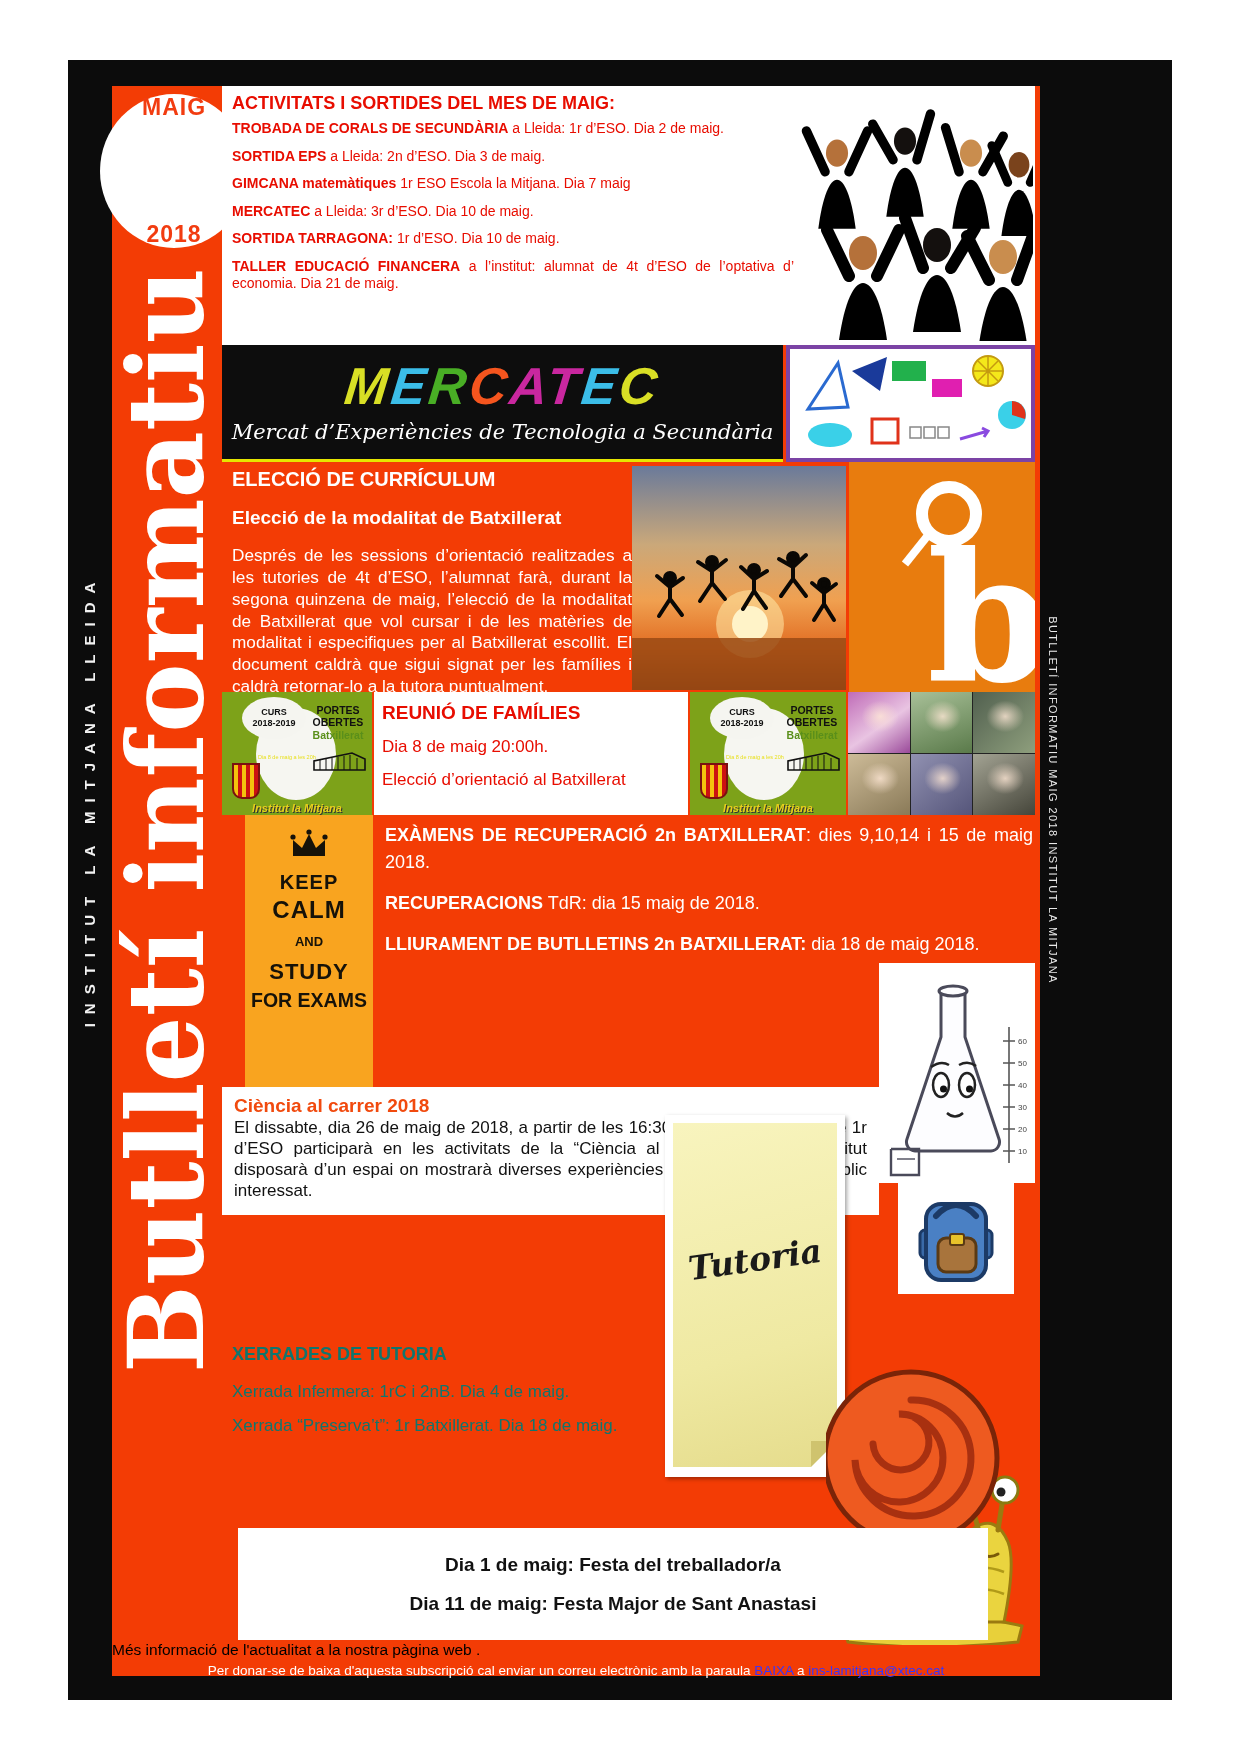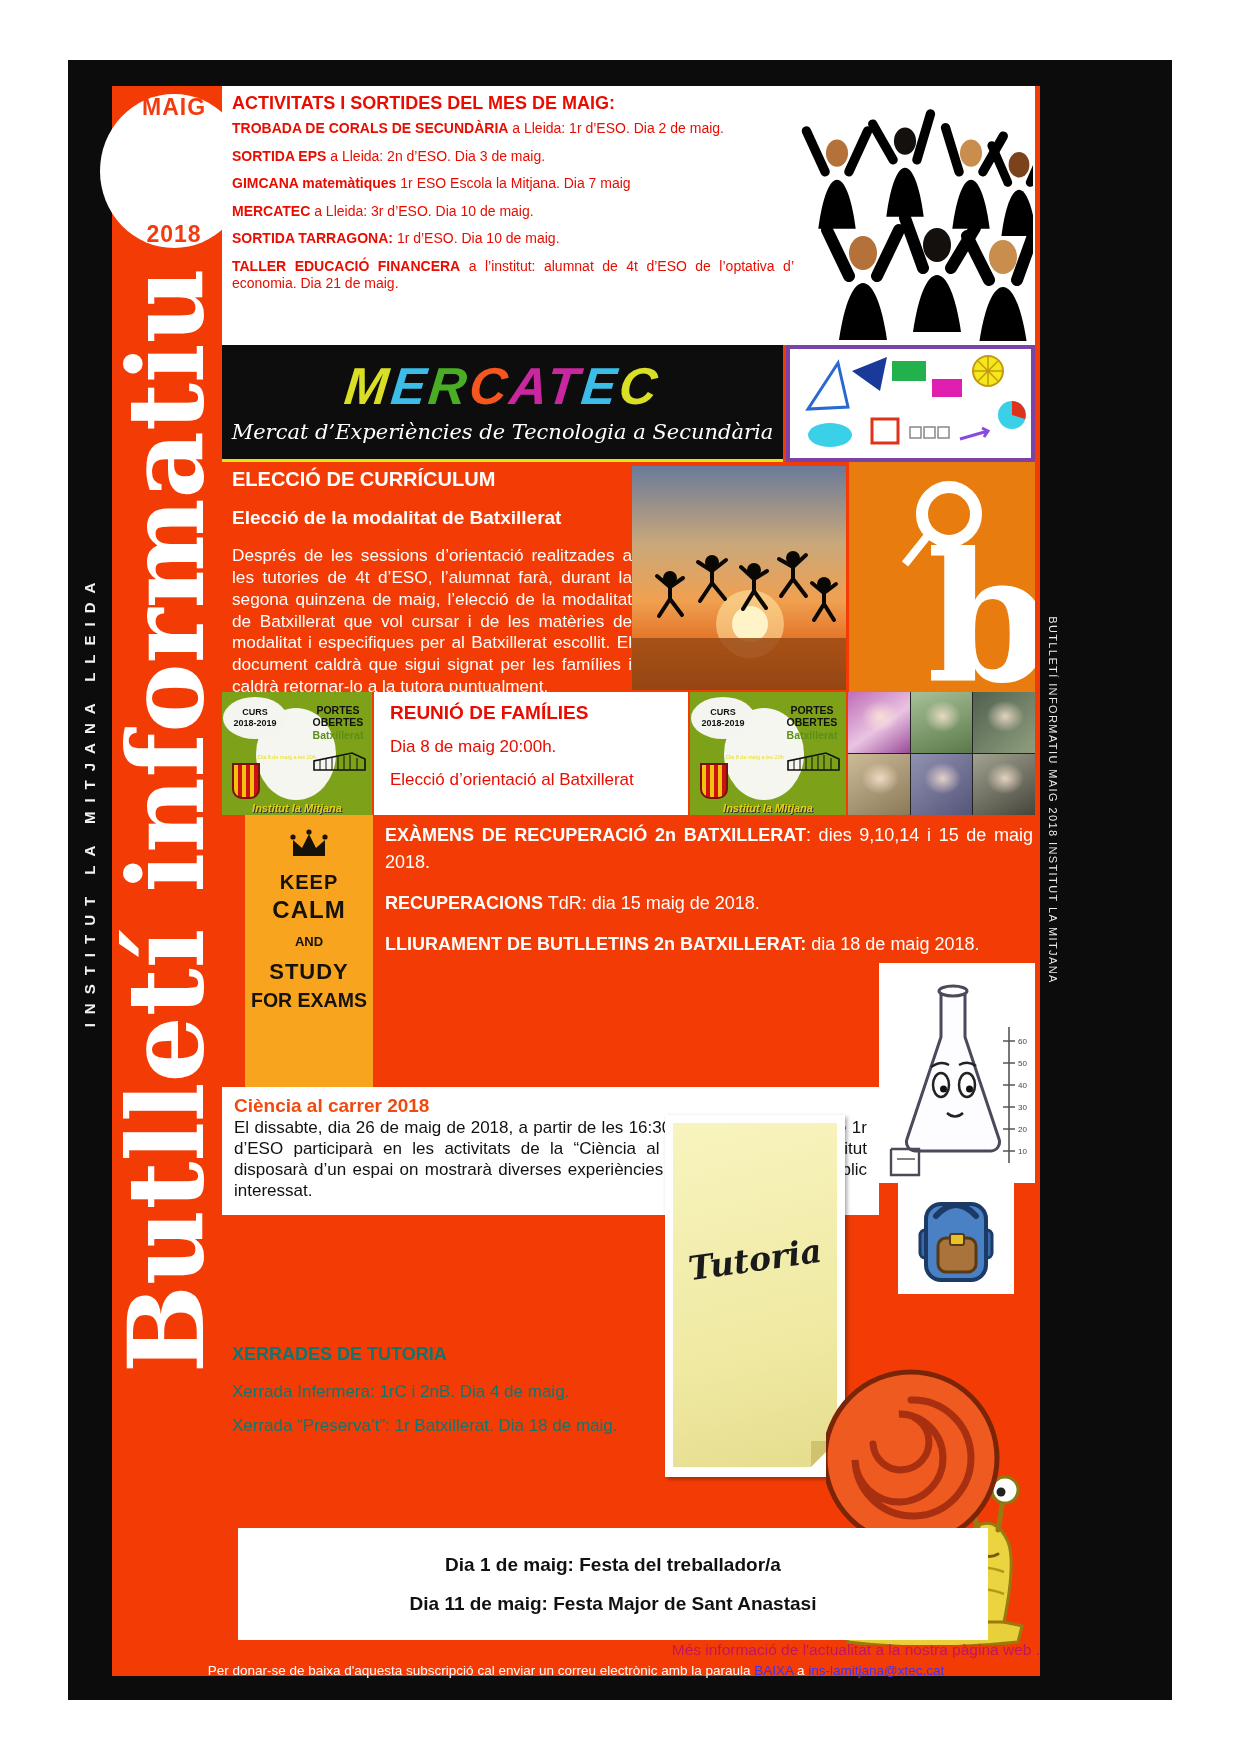--- a/index.html
+++ b/index.html
@@ -40,37 +40,37 @@
         border:4px solid #7b43a5;box-sizing:border-box;}
   
   .elec{left:232px;top:468px;width:400px;color:#fff;}
   .elec .h1{font-size:20px;font-weight:bold;margin:0 0 16px 0;}
   .elec .h2{font-size:19px;font-weight:bold;margin:0 0 16px 0;}
   .elec .bd{font-size:17.2px;line-height:1.27;text-align:justify;margin:0;}
   .sunset{left:632px;top:466px;width:214px;height:224px;}
   .blogo{left:849px;top:462px;width:186px;height:230px;background:#e87c0e;overflow:hidden;}
   
   .poster{width:150px;height:123px;background:#7da219;position:absolute;overflow:hidden;}
-  .poster .curs{position:absolute;left:1px;top:5px;width:64px;height:42px;border-radius:50%;
+  .poster .curs{position:absolute;left:20px;top:5px;width:64px;height:42px;border-radius:50%;
                 background:#f5f5f0;display:flex;flex-direction:column;align-items:center;
                 justify-content:center;color:#111;font-weight:bold;font-size:9px;line-height:1.2;text-align:right;}
   .poster .bigc{position:absolute;left:34px;top:16px;width:80px;height:92px;border-radius:50%;
                 background:#f6f6f1;}
   .poster .ptxt{position:absolute;right:2px;top:12px;width:64px;text-align:center;}
   .poster .ptxt .po{color:#111;font-weight:900;font-size:10.5px;line-height:1.15;}
   .poster .ptxt .bx{color:#5a8f1a;font-weight:bold;font-size:10.5px;margin-top:1px;}
   .poster .date{position:absolute;left:36px;top:62px;color:#e8e020;font-size:5.5px;}
   .poster .bldg{position:absolute;right:4px;top:58px;}
   .poster .shield{position:absolute;left:10px;bottom:16px;width:24px;height:32px;
                   border:2px solid #7a1010;border-radius:0 0 10px 10px;
                   background:repeating-linear-gradient(90deg,#f4c20d 0 4px,#cc1111 4px 8px);}
   .poster .iname{position:absolute;left:0;bottom:1px;width:100%;text-align:center;
                  color:#e8cf1d;font-weight:bold;font-style:italic;font-size:11px;
                  text-shadow:1px 1px 0 #333;}
-  .reubox{left:374px;top:692px;width:314px;height:123px;background:#fff;padding:10px 0 0 16px;
+  .reubox{left:374px;top:692px;width:314px;height:123px;background:#fff;padding:10px 0 0 8px;
           box-sizing:border-box;color:#e80d00;}
   .reubox .h{font-weight:bold;font-size:19px;margin:0 0 13px 0;}
   .reubox p{font-size:17px;margin:0 0 13px 0;}
   .collage{left:848px;top:692px;width:187px;height:123px;display:grid;
            grid-template-columns:1fr 1fr 1fr;grid-template-rows:1fr 1fr;gap:1px;background:#222;}
   .tile{position:relative;}
   .tile:before{content:"";position:absolute;inset:0;
     background:radial-gradient(ellipse 42% 36% at 52% 40%,rgba(255,232,214,.8),rgba(255,255,255,0) 72%);}
   .t1{background:linear-gradient(145deg,#c06cb8,#e9c4e2 55%,#9a4a9a);}
   .t2{background:linear-gradient(160deg,#a8c098,#5a7a4a);}
@@ -108,21 +108,21 @@
   .note:after{content:"";position:absolute;right:0;bottom:0;width:0;height:0;
         border-left:26px solid #cfc36e;border-bottom:26px solid #fff;}
   .note .word{position:absolute;left:0;top:34%;width:100%;text-align:center;color:#1a1a1a;
         font-family:"DejaVu Serif","Liberation Serif",serif;font-style:italic;font-weight:bold;
         font-size:33px;transform:rotate(-8deg);}
   .packbox{left:898px;top:1180px;width:116px;height:114px;background:#fff;}
   
   .holi{left:238px;top:1528px;width:750px;height:112px;background:#fff;
         display:flex;flex-direction:column;align-items:center;justify-content:center;gap:17px;}
   .holi div{color:#111;font-weight:bold;font-size:19px;}
-  .foot1{left:112px;top:1641px;width:928px;text-align:right;color:#be185d;font-size:15.5px;}
+  .foot1{left:112px;top:1641px;width:928px;text-align:left;color:#000000;font-size:15.5px;}
   .foot2{left:112px;top:1663px;width:928px;text-align:center;color:#fff;font-size:13.5px;}
   .blue{color:#3535ff;}
   .snail{left:826px;top:1300px;width:209px;height:345px;}
 </style>
 </head>
 <body>
 
 <div class="abs frame"></div>
 <div class="abs orange"></div>
 

